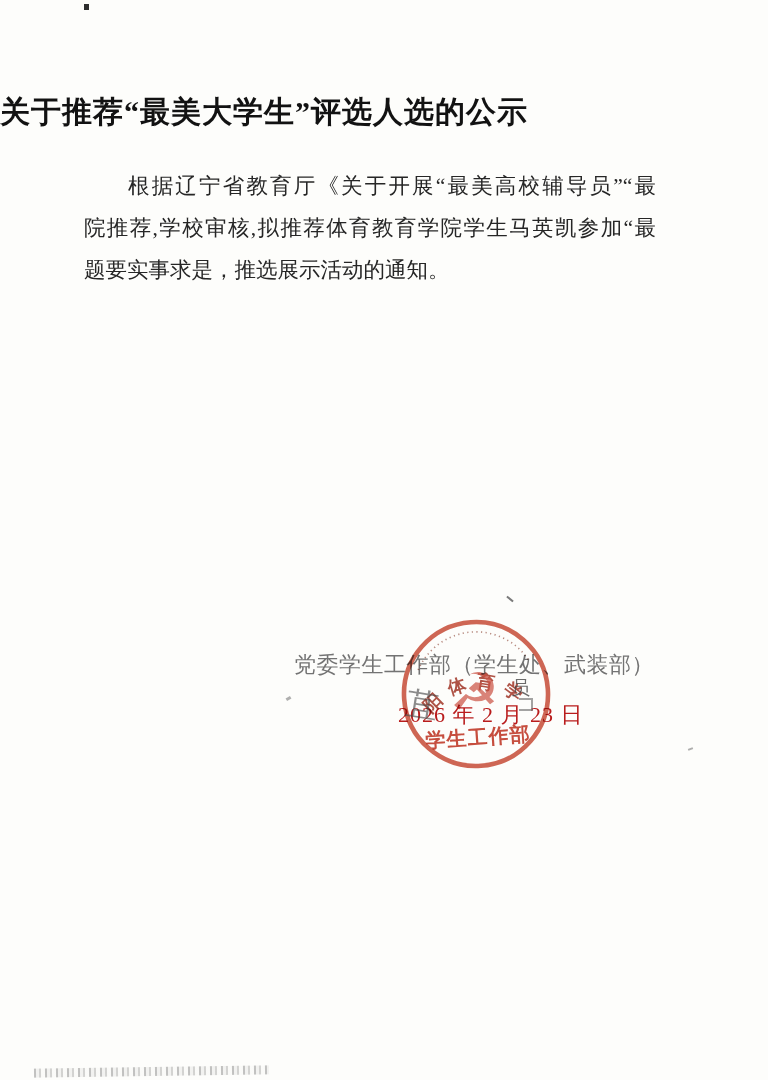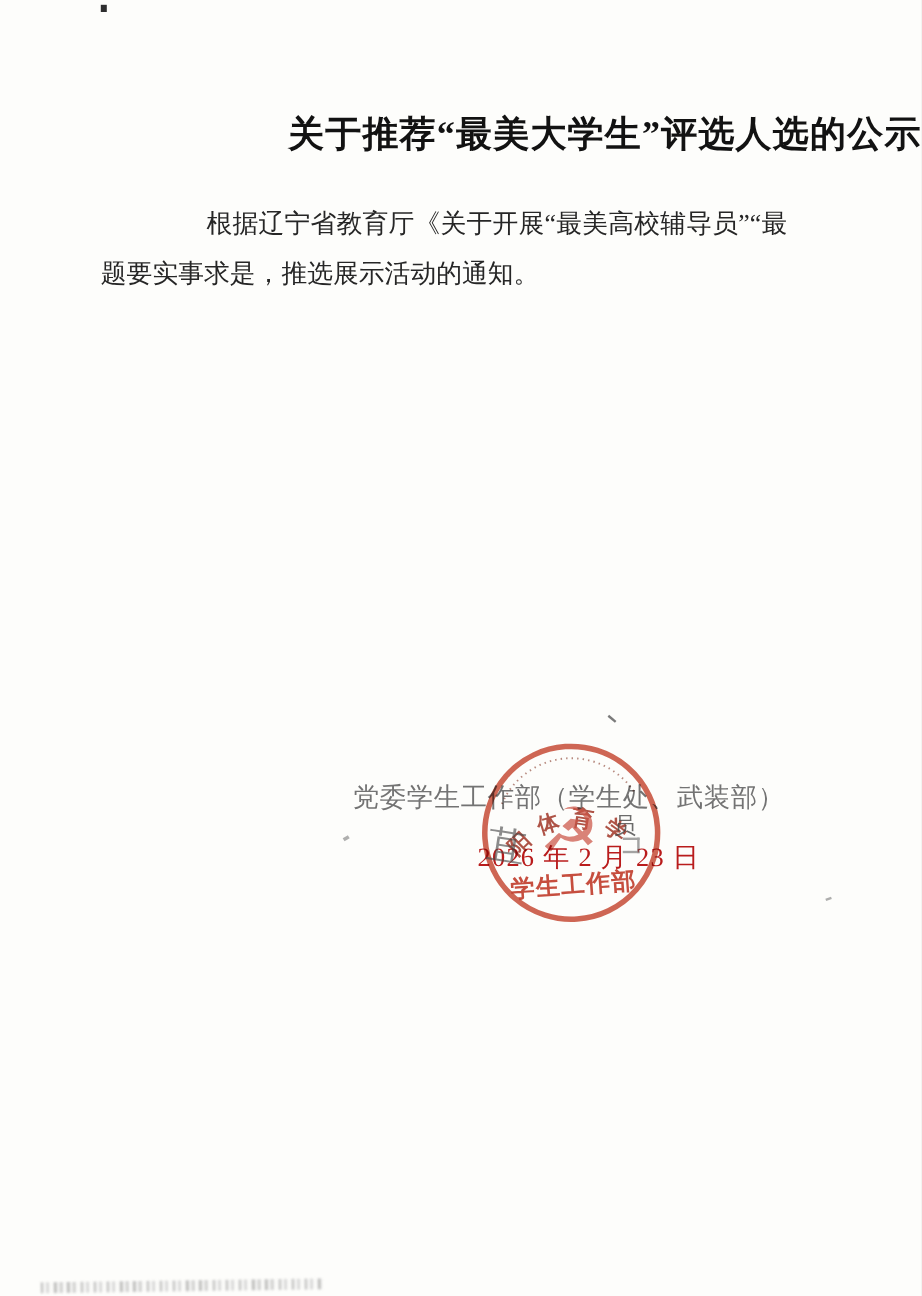--- a/index.html
+++ b/index.html
@@ -7,30 +7,30 @@
     position:relative;
     width:768px;height:1080px;
     margin:0 auto;
     background:#fdfdfb;
     overflow:hidden;
     font-family:"Liberation Serif", serif;
     color:#1d1d1d;
   }
   .title{
     position:absolute;top:92px;left:0;right:0;margin:0;
-    text-align:right;
+    text-align:left;
     font-size:30px;font-weight:bold;color:#121212;
     letter-spacing:1px;
   }
   .body-text{
     position:absolute;left:84px;top:165px;width:572px;
     font-size:21.5px;color:#262626;
   }
   .line{height:42px;line-height:42px;overflow:hidden;}
-  .just{text-align:justify;text-align-last:justify;margin-left:44px;}
+  .just{text-align:justify;text-align-last:justify;}
   .indent{text-indent:44px;}
   .signature{
     position:absolute;top:650px;right:114px;
     font-size:22px;letter-spacing:.5px;color:#737373;
     white-space:nowrap;
   }
   .date{
     position:absolute;top:700px;left:398px;
     font-size:22px;letter-spacing:1px;color:#b91c1c;
     white-space:nowrap;
@@ -67,20 +67,21 @@
 <body>
 
 <div class="page">
 
   <div class="speck s1"></div>
 
   <h1 class="title">关于推荐“最美大学生”评选人选的公示</h1>
 
   <div class="body-text">
     <div class="line just indent">根据辽宁省教育厅《关于开展“最美高校辅导员”“最</div>
+    <div class="line just">院推荐,学校审核,拟推荐体育教育学院学生马英凯参加“最</div>
     <div class="line">题要实事求是，推选展示活动的通知。</div>
   </div>
 
   <div class="signature">党委学生工作部（学生处、武装部）</div>
   <div class="date">2026 年 2 月 23 日</div>
 
   <div class="seal">
     <svg width="180" height="180" viewBox="0 0 180 180">
       <circle cx="90" cy="90" r="72" fill="none" stroke-width="4.6" opacity="0.82" stroke="#c6452f"></circle>
       <path d="M 34 62 A 63 63 0 0 1 146 62" fill="none" stroke="#a06356" stroke-width="1.6" stroke-dasharray="1.2 3.4" opacity="0.75"></path>

